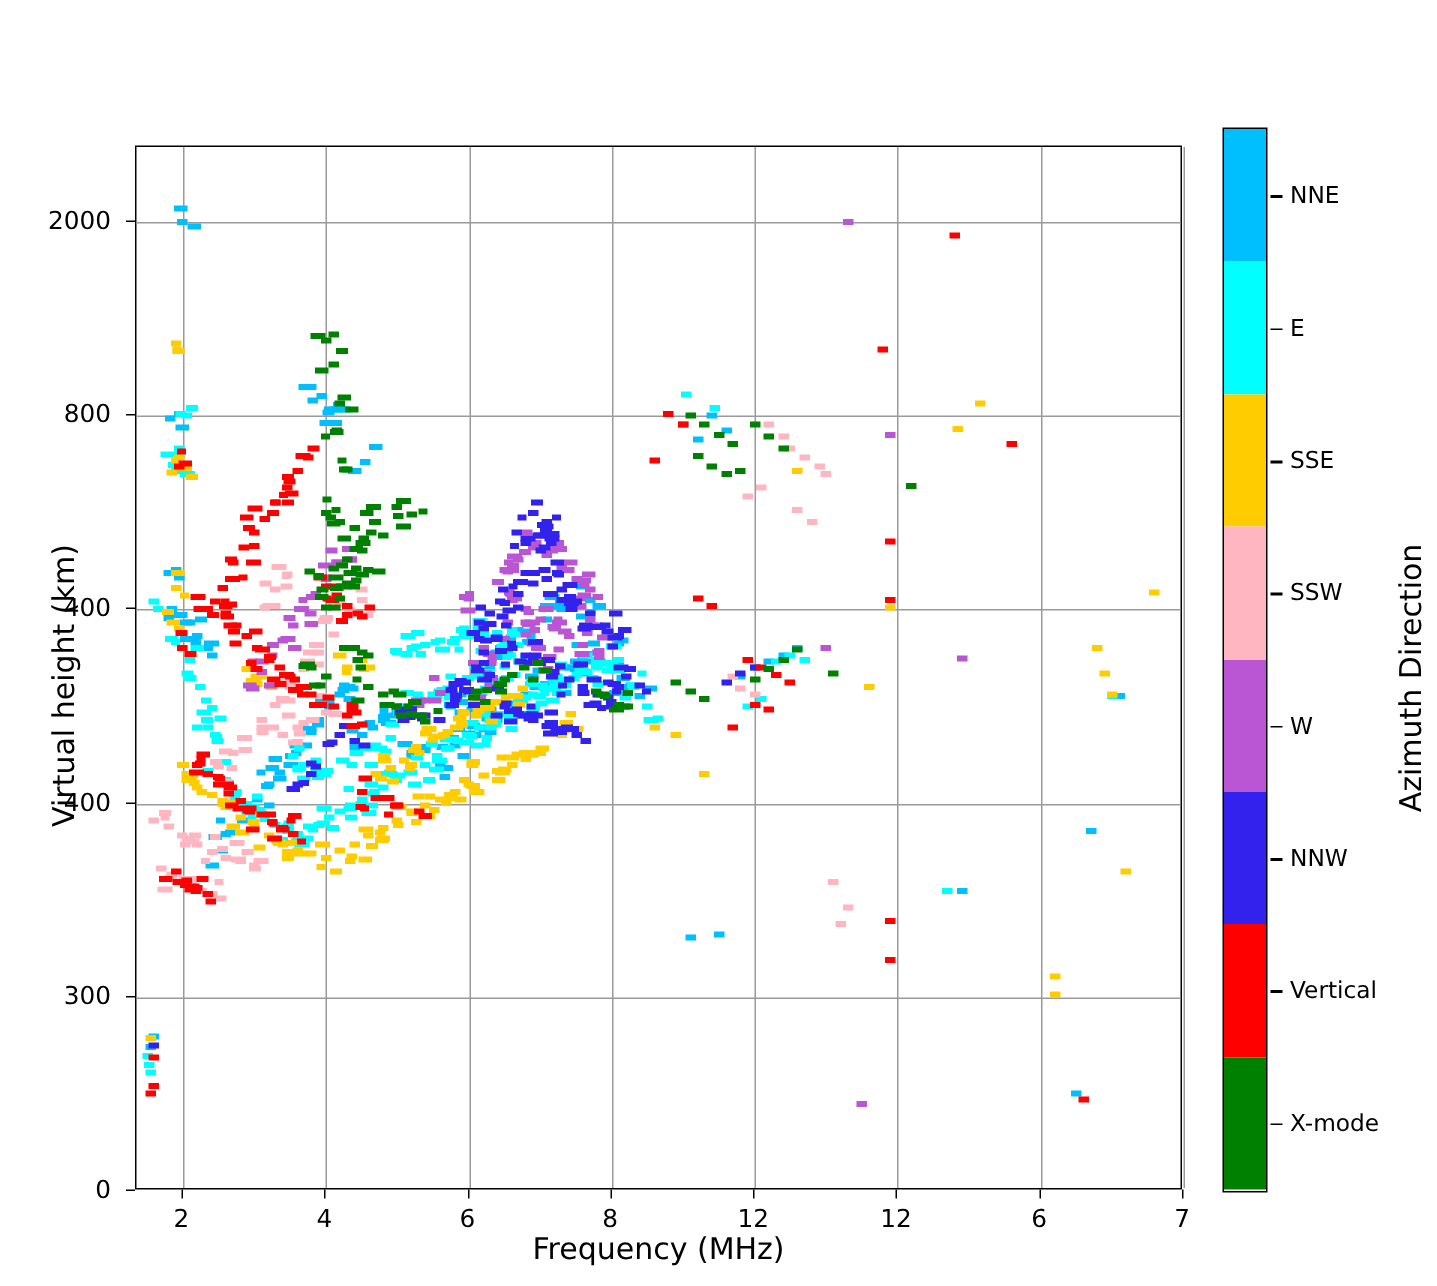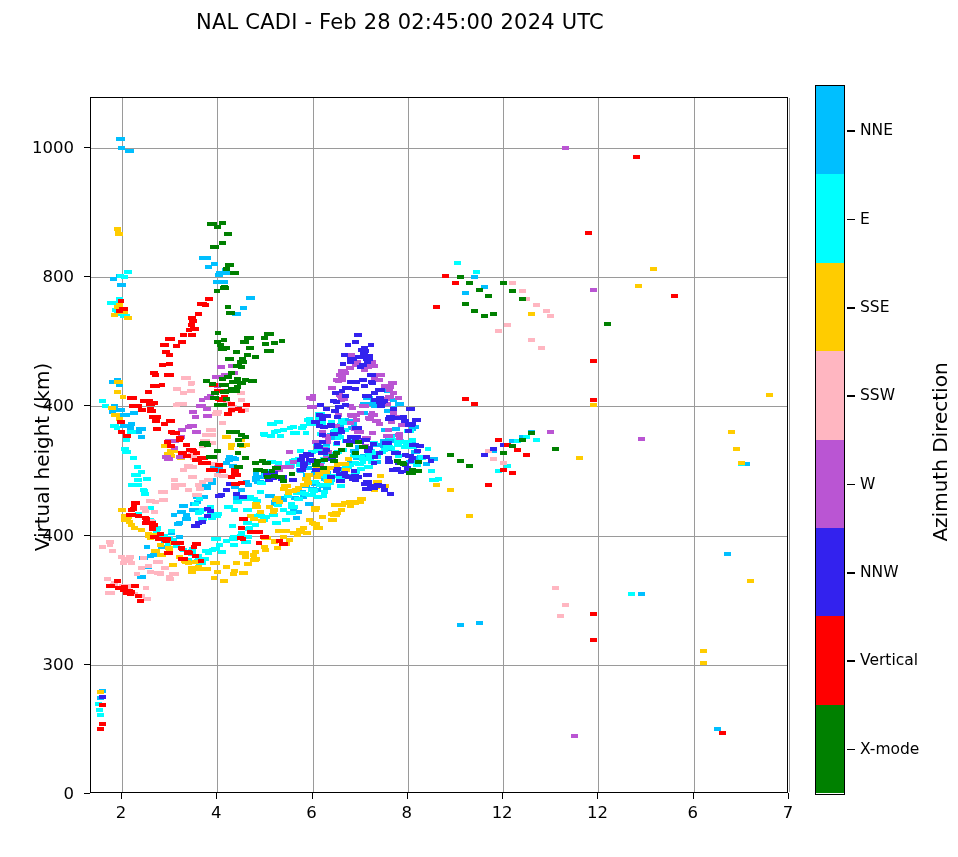--- a/index.html
+++ b/index.html
@@ -48,21 +48,20 @@
   #colorbar-title{
     position:absolute;left:790px;top:440px;width:300px;text-align:center;
     font-size:20px;color:#000;transform:rotate(-90deg);transform-origin:center;
   }
 </style>
 </head>
 <body>
 
 <div id="root">
 
-  <div id="chart-title">NAL CADI - Feb 28 02:45:00 2024 UTC</div>
 
   <div id="plot-frame">
     <div id="grid-layer">
         <div class="gridline-v" style="left: 30.9693px;"></div>
         <div class="gridline-v" style="left: 126.259px;"></div>
         <div class="gridline-v" style="left: 221.549px;"></div>
         <div class="gridline-v" style="left: 316.84px;"></div>
         <div class="gridline-v" style="left: 412.13px;"></div>
         <div class="gridline-v" style="left: 507.42px;"></div>
         <div class="gridline-v" style="left: 602.71px;"></div>
@@ -1441,23 +1440,24 @@
       <div class="ytlabel" style="left: 14px; top: 793px;">0</div>
       <div class="tick-y" style="left: 84px; top: 663.752px;"></div>
       <div class="ytlabel" style="left: 14px; top: 663.752px;">300</div>
       <div class="tick-y" style="left: 84px; top: 534.504px;"></div>
       <div class="ytlabel" style="left: 14px; top: 534.504px;">400</div>
       <div class="tick-y" style="left: 84px; top: 405.256px;"></div>
       <div class="ytlabel" style="left: 14px; top: 405.256px;">400</div>
       <div class="tick-y" style="left: 84px; top: 276.008px;"></div>
       <div class="ytlabel" style="left: 14px; top: 276.008px;">800</div>
       <div class="tick-y" style="left: 84px; top: 146.76px;"></div>
-      <div class="ytlabel" style="left: 14px; top: 146.76px;">1000</div>
+      <div class="ytlabel" style="left: 14px; top: 146.76px;">2000</div>
     </div>
 
+  <div id="xaxis-title">Frequency (MHz)</div>
   <div id="yaxis-title">Virtual height (km)</div>
 
   <div id="colorbar">
       <div class="cb-seg" style="top: 0px; height: 88.375px; background: rgb(0, 191, 255);"></div>
       <div class="cb-tick" style="top: 44.1875px;"></div>
       <div class="cb-label" style="top: 44.1875px;">NNE</div>
       <div class="cb-seg" style="top: 88.375px; height: 88.375px; background: rgb(0, 255, 255);"></div>
       <div class="cb-tick" style="top: 132.562px;"></div>
       <div class="cb-label" style="top: 132.562px;">E</div>
       <div class="cb-seg" style="top: 176.75px; height: 88.375px; background: rgb(255, 204, 0);"></div>

